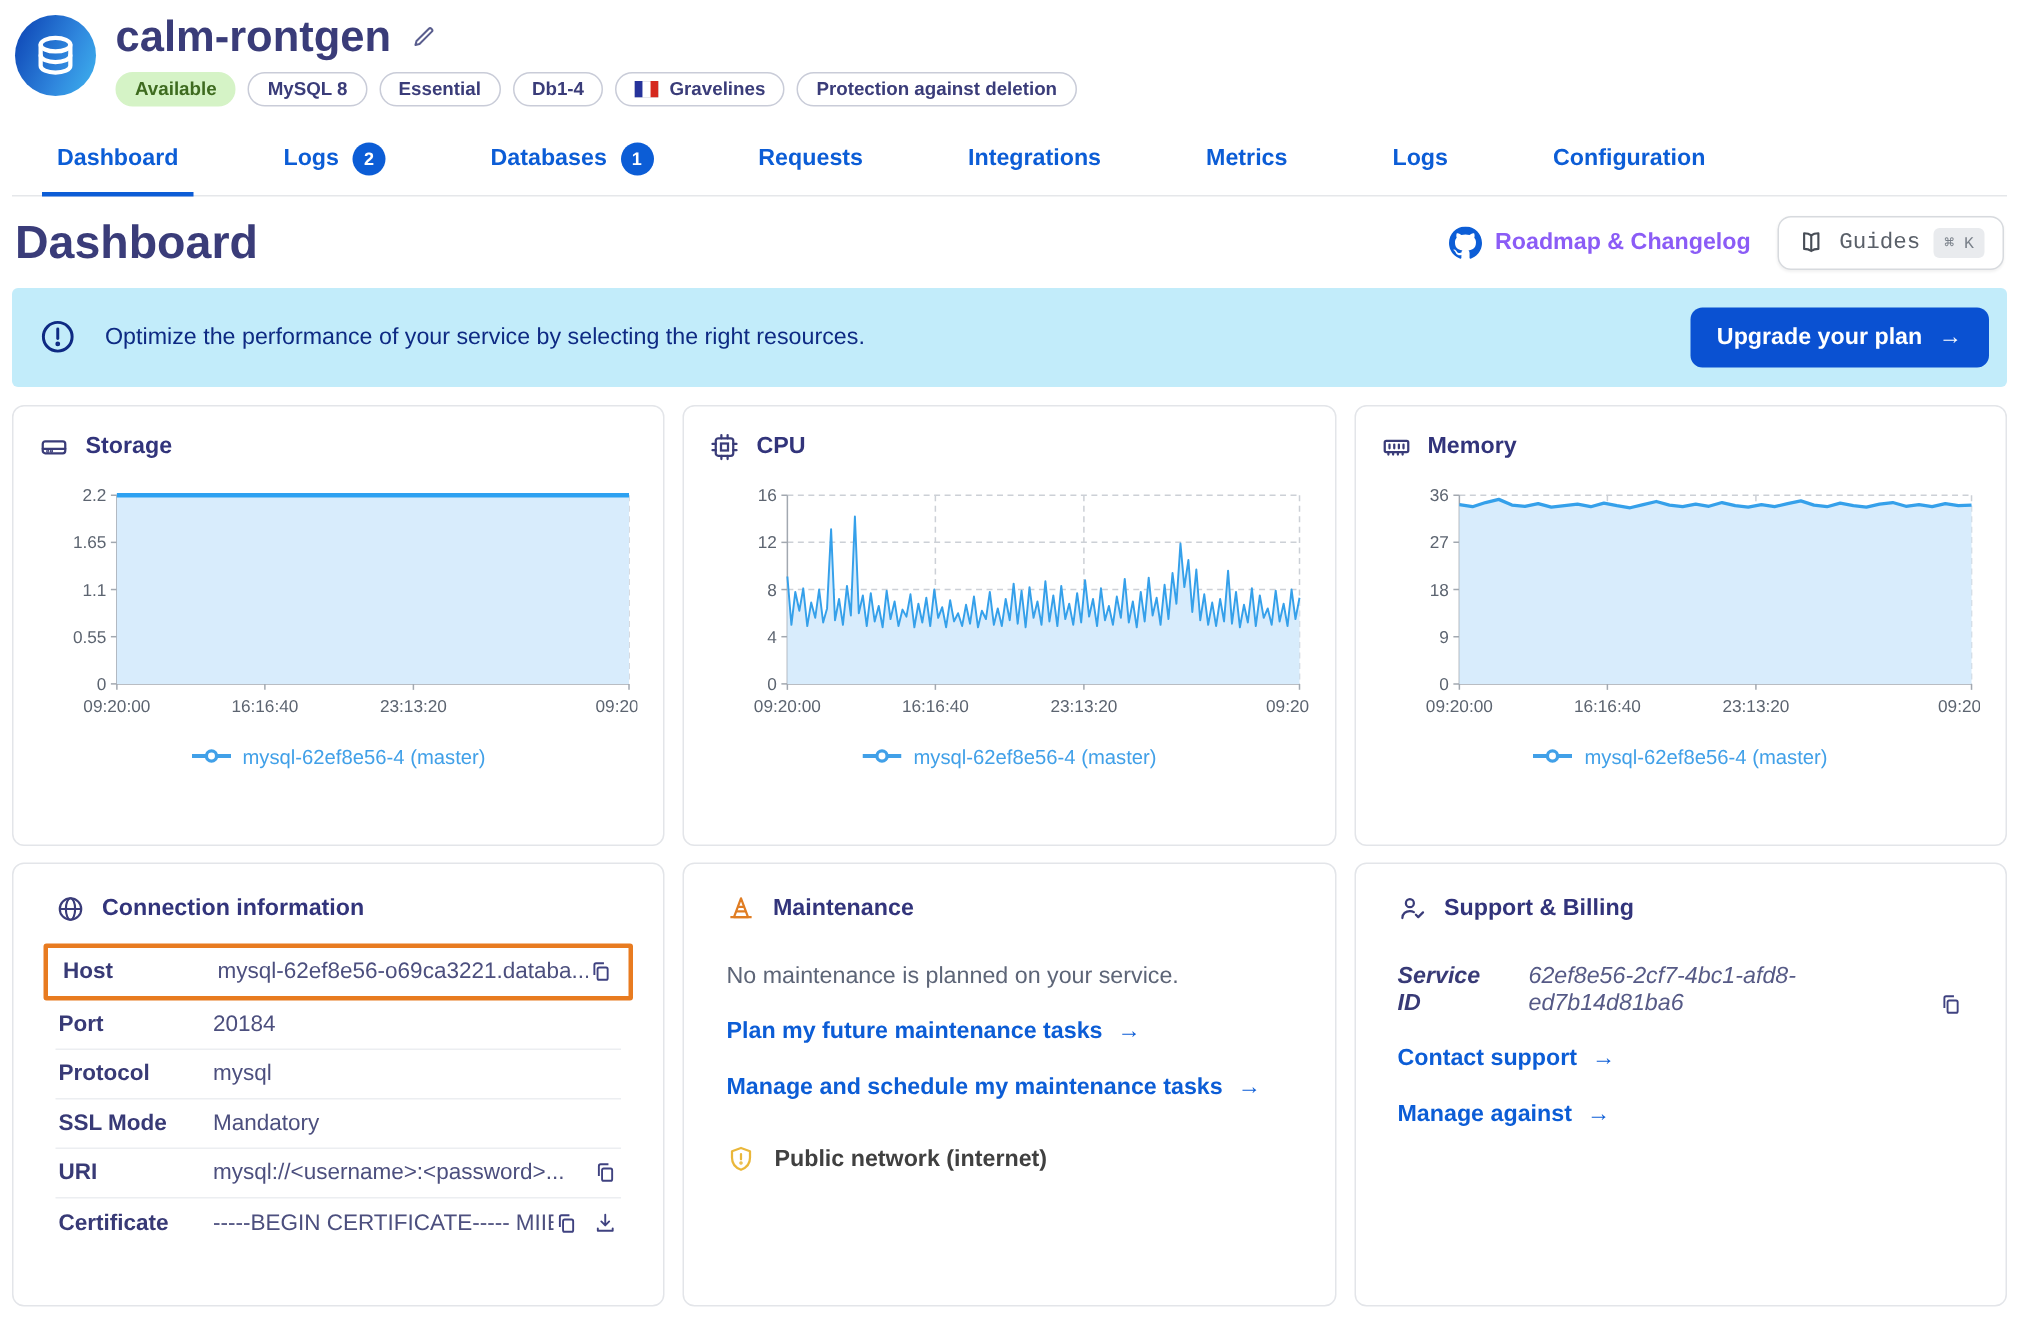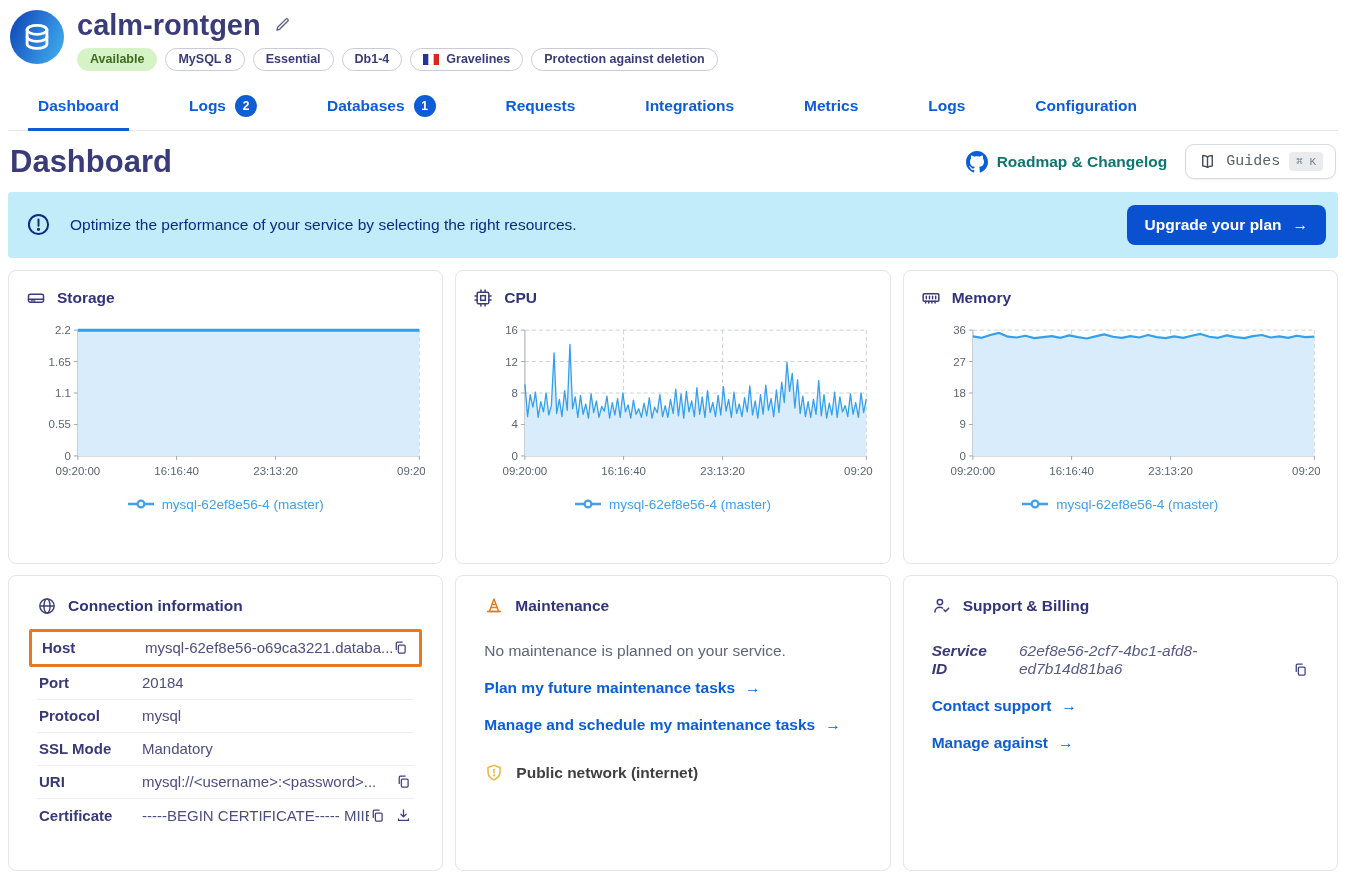--- a/index.html
+++ b/index.html
@@ -30,21 +30,21 @@
     border-bottom:3px solid transparent; margin-bottom:-1px; white-space:nowrap; }
   .tab.active { border-bottom-color:#0c5dd6; }
   .tab-badge { background:#0c5dd6; color:#fff; width:22px; height:22px; border-radius:50%;
     font-size:12px; display:flex; align-items:center; justify-content:center; }
 
   
   .pt-row { display:flex; align-items:center; justify-content:space-between;
     padding:13px 2px 12px 2px; }
   .page-title { margin:0; font-size:31px; font-weight:bold; color:#3a3c79; }
   .pt-right { display:flex; align-items:center; gap:18px; }
-  .roadmap { display:flex; align-items:center; gap:9px; color:#0f766e;
+  .roadmap { display:flex; align-items:center; gap:9px; color:#8b5cf6;
     font-size:15.5px; font-weight:bold; cursor:pointer; }
   .guides { display:flex; align-items:center; gap:9px; background:#fff;
     border:1px solid #d7dade; border-radius:9px; padding:7px 12px; cursor:pointer;
     color:#5a6069; font-size:15px; box-shadow:0 1px 2px rgba(0,0,0,.06);font-family:Liberation Mono, monospace; }
   .kbd { background:#e9ebee; border-radius:4px; padding:3px 7px; font-size:11px; color:#7a818a; }
 
   
   .banner { background:#c2ecfa; border-radius:4px; display:flex; align-items:center;
     padding:0 12px 0 18px; height:66px;justify-content:space-between; }
   .banner-msg { color:#0e2a83; font-size:15.5px; margin-left:19px; flex:1; }

